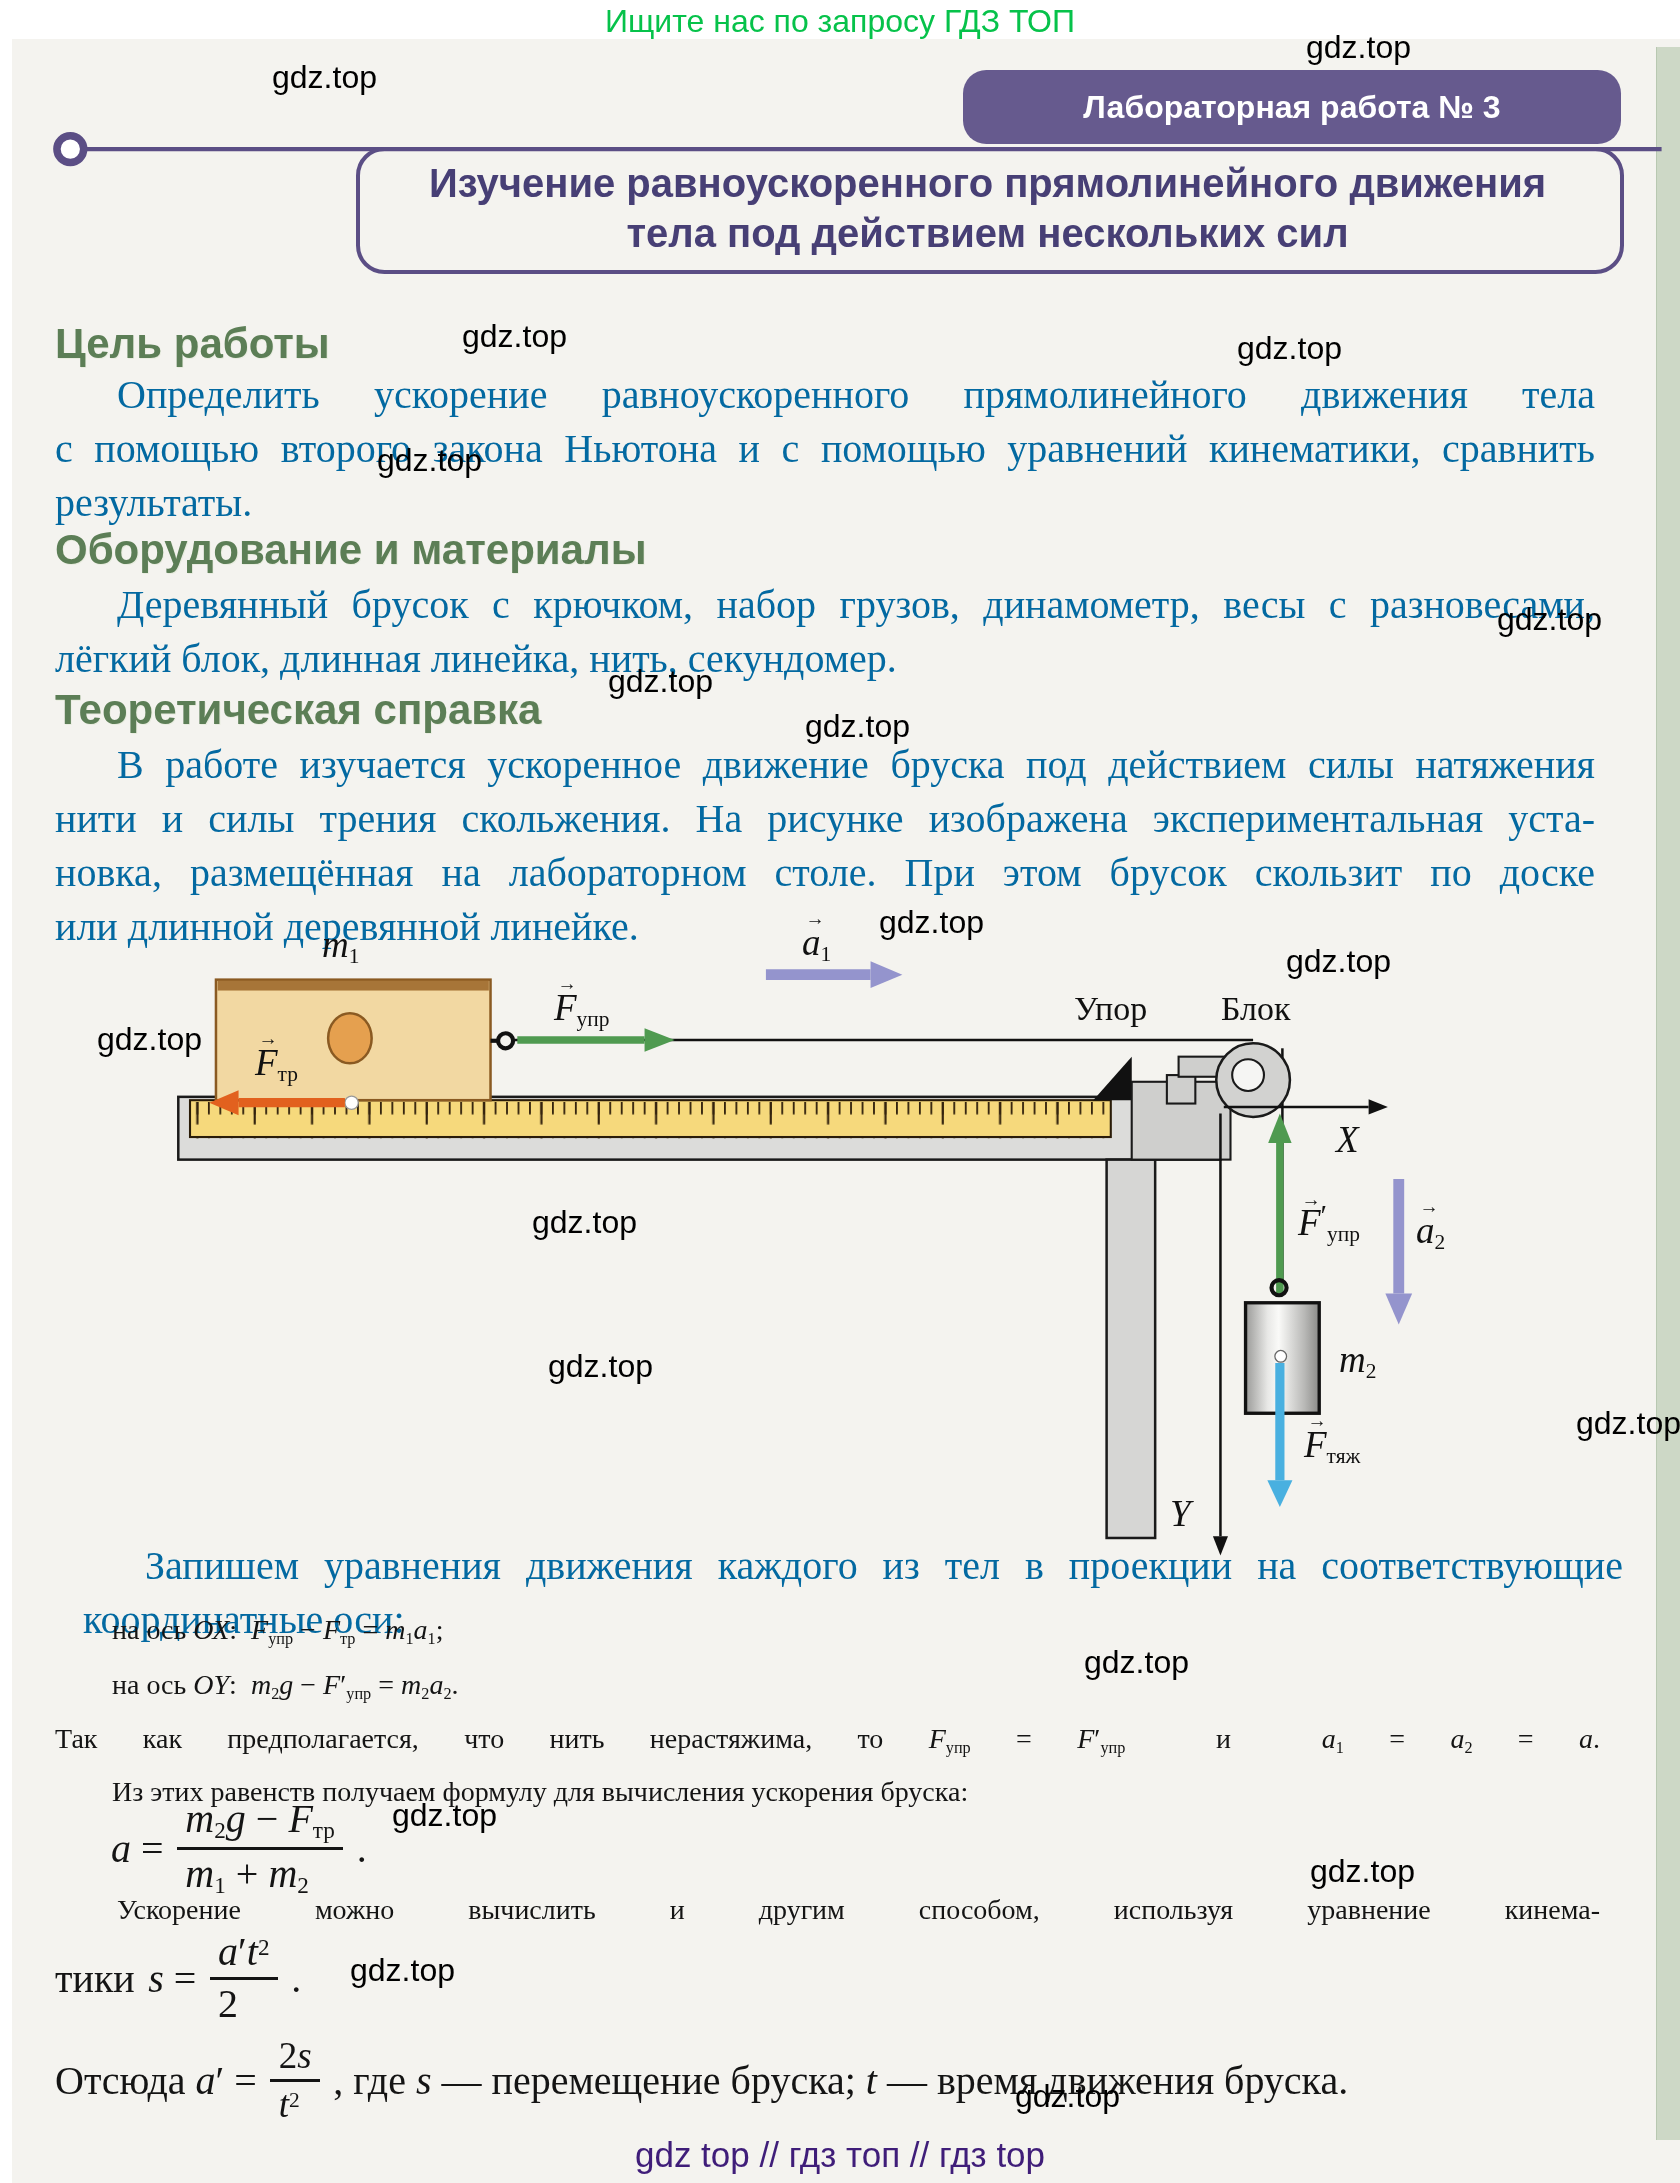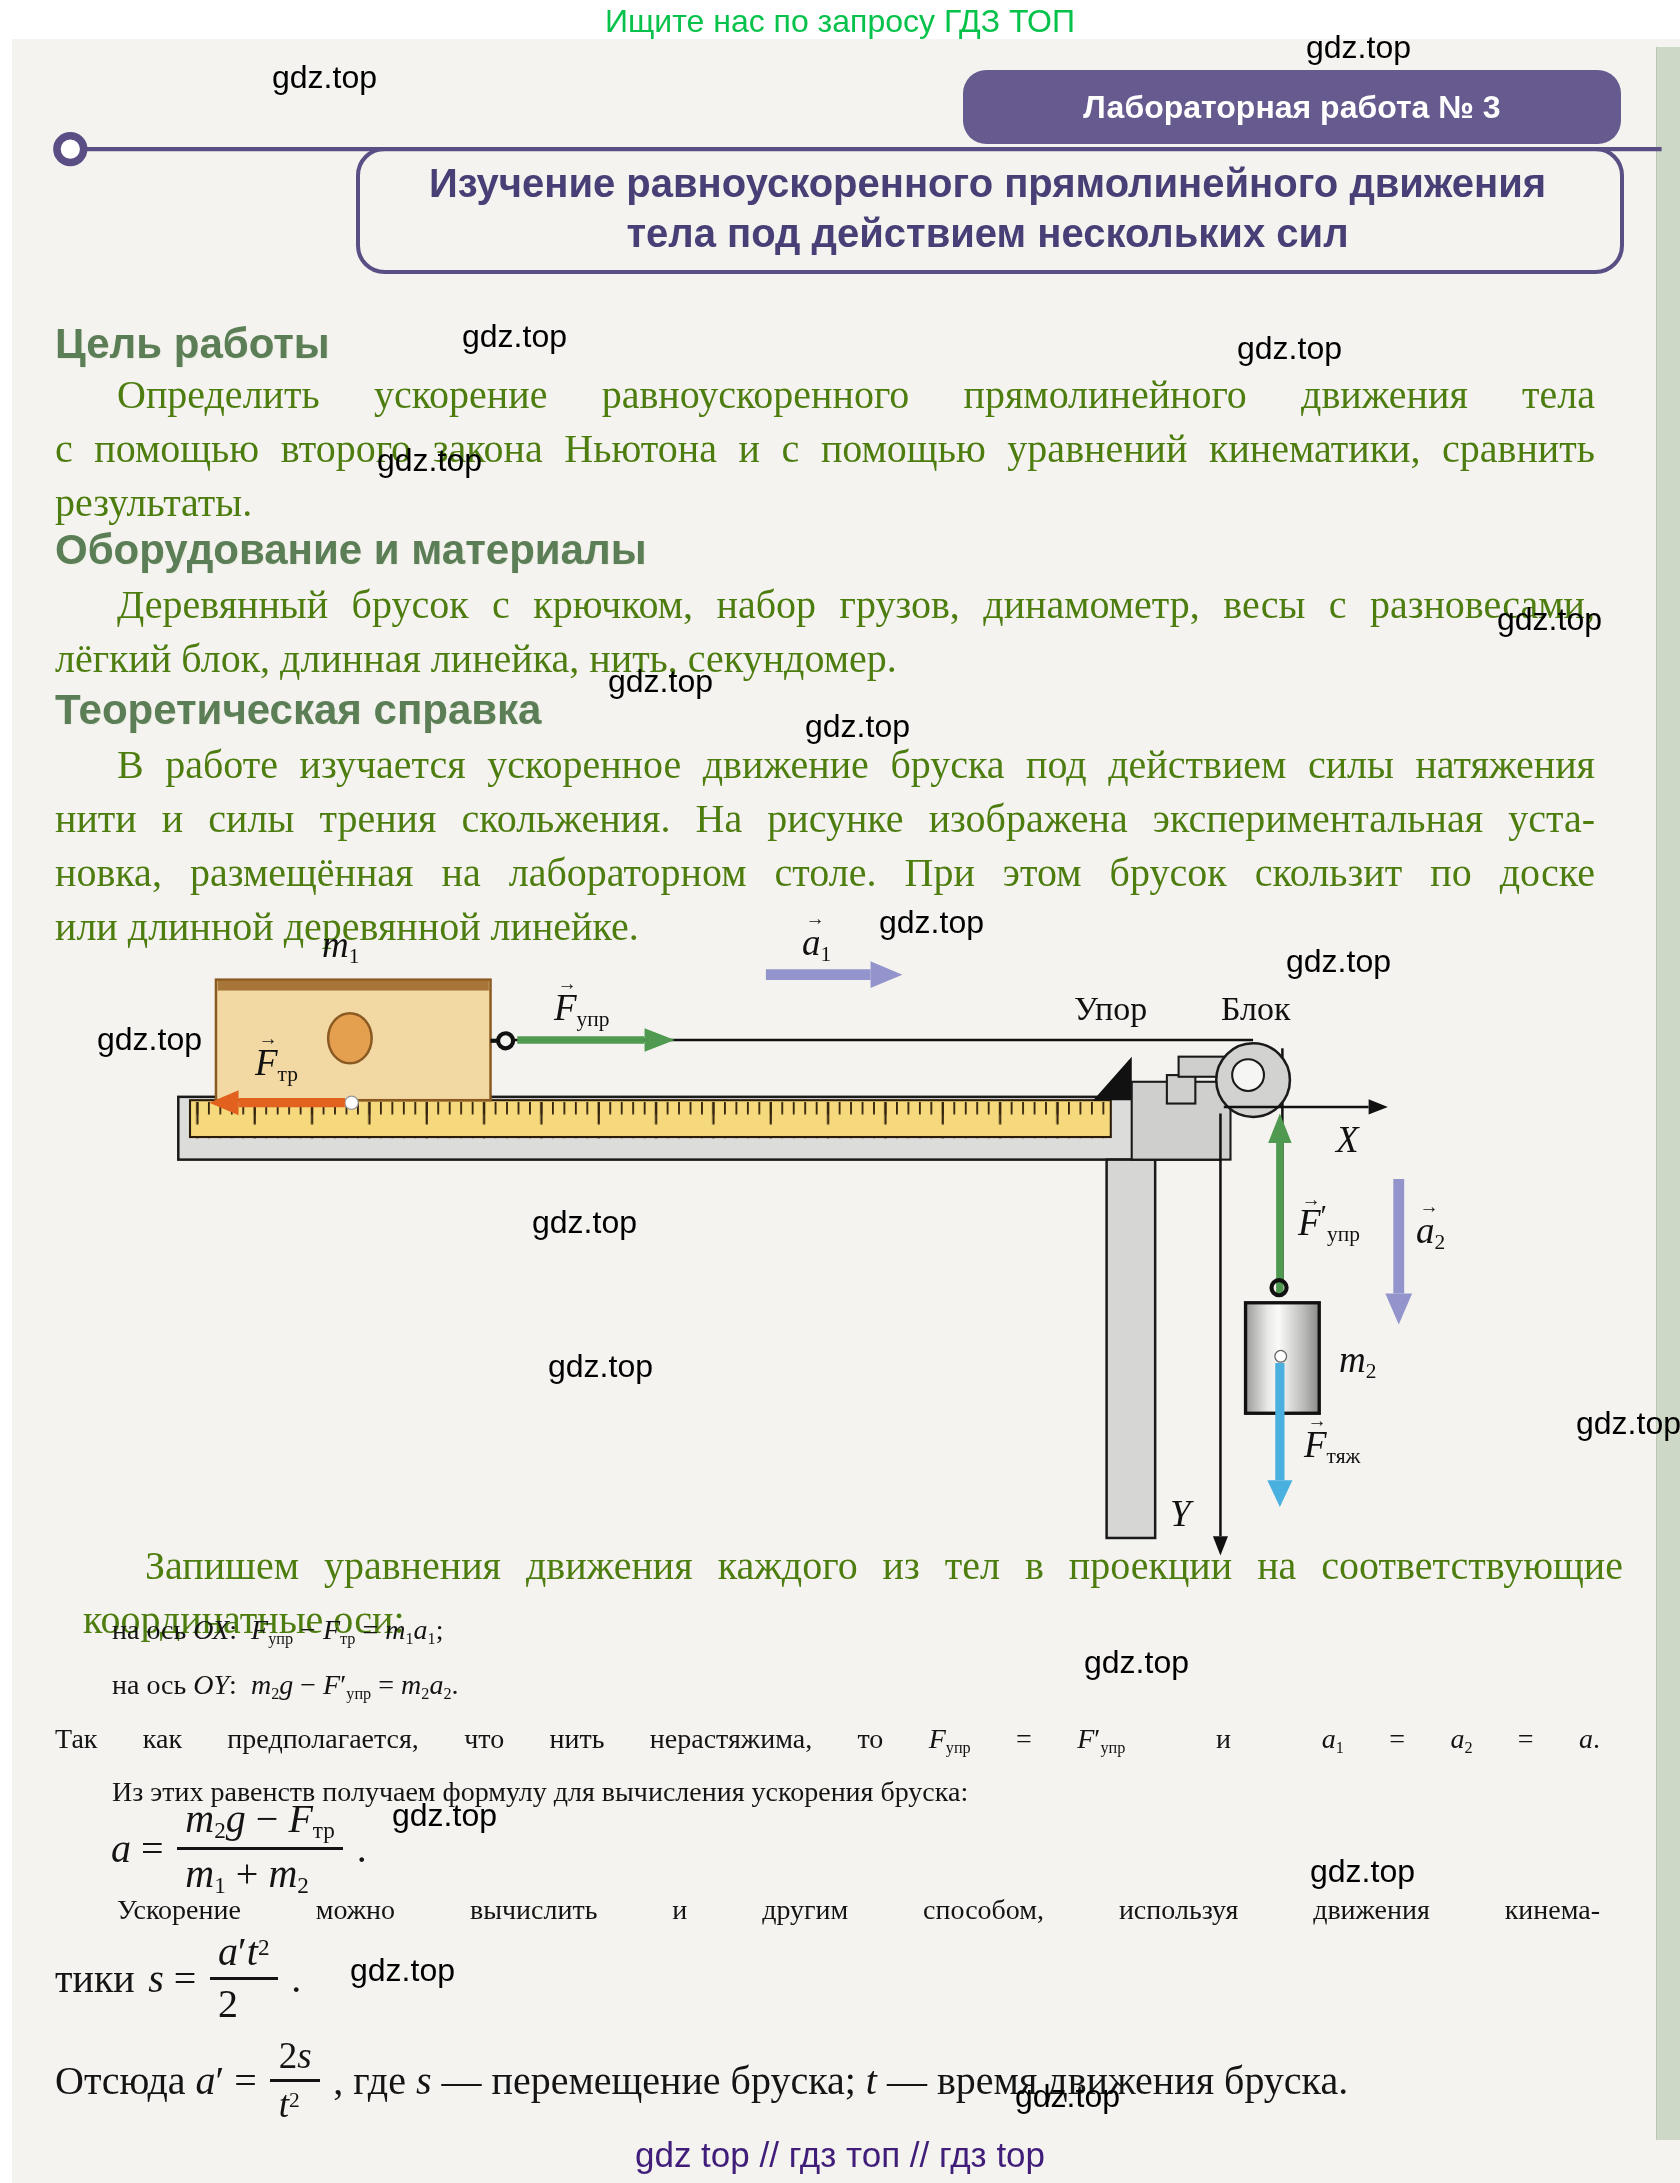--- a/index.html
+++ b/index.html
@@ -15,21 +15,21 @@
   .titlebox{position:absolute;left:356px;top:147px;width:1260px;height:119px;
             border:4.2px solid #5b4e85;border-radius:28.5px;}
   .badge{position:absolute;left:963px;top:70px;width:658px;height:74px;background:#665a8e;
          border-radius:23.4px;display:flex;align-items:center;justify-content:center;
          font-family:"Liberation Sans",sans-serif;font-weight:bold;font-size:32px;color:#ffffff;}
   .title{position:absolute;left:393px;width:1189px;text-align:center;
          font-family:"Liberation Sans",sans-serif;font-weight:bold;font-size:40px;color:#473f75;}
   .t1{top:161px;} .t2{top:211px;}
   .h-green{position:absolute;left:55px;font-family:"Liberation Sans",sans-serif;
            font-weight:bold;font-size:42px;color:#5c7e56;text-shadow:0.8px 0.8px 0 #e8ecdf;}
-  .bl{position:absolute;left:55px;width:1540px;font-size:40px;color:#4d7c0f;line-height:54px;}
+  .bl{position:absolute;left:55px;width:1540px;font-size:40px;color:#0369a1;line-height:54px;}
   .line{display:block;text-align:justify;text-align-last:justify;height:54px;overflow:hidden;}
   .line.last{text-align-last:left;}
   .line.ind{text-indent:62px;}
   .eq{position:absolute;font-size:28px;color:#141414;}
   .eq sub,.frac sub{font-size:0.58em;}
   sub{font-size:0.58em;vertical-align:-0.28em;}
   sup{font-size:0.58em;vertical-align:0.45em;}
   .frow{position:absolute;display:flex;align-items:center;gap:13.4px;font-size:40px;color:#141414;}
   .frac{display:inline-flex;flex-direction:column;align-items:flex-start;line-height:1.1;}
   .frac .bar{align-self:stretch;height:3.3px;background:#141414;margin:2.5px 0;}
@@ -181,21 +181,21 @@
   <div class="frow" style="left:111px;top:1797px;">
     <span><i>a</i> =</span>
     <span class="frac">
       <span class="num"><i>m</i><sub>2</sub><i>g</i> − <i>F</i><sub>тр</sub></span>
       <span class="bar"></span>
       <span class="den"><i>m</i><sub>1</sub> + <i>m</i><sub>2</sub></span>
     </span>
     <span>.</span>
   </div>
 
-  <div class="eq" style="left:55px;top:1894px;width:1545px;text-indent:62px;text-align:justify;text-align-last:justify;">Ускорение можно вычислить и другим способом, используя движения кинема-</div>
+  <div class="eq" style="left:55px;top:1894px;width:1545px;text-indent:62px;text-align:justify;text-align-last:justify;">Ускорение можно вычислить и другим способом, используя уравнение кинема-</div>
 
   <div class="frow" style="left:55px;top:1930px;">
     <span>тики</span>
     <span><i>s</i> =</span>
     <span class="frac">
       <span class="num"><i>a</i>′<i>t</i><sup>2</sup></span>
       <span class="bar"></span>
       <span class="den">2</span>
     </span>
     <span>.</span>

